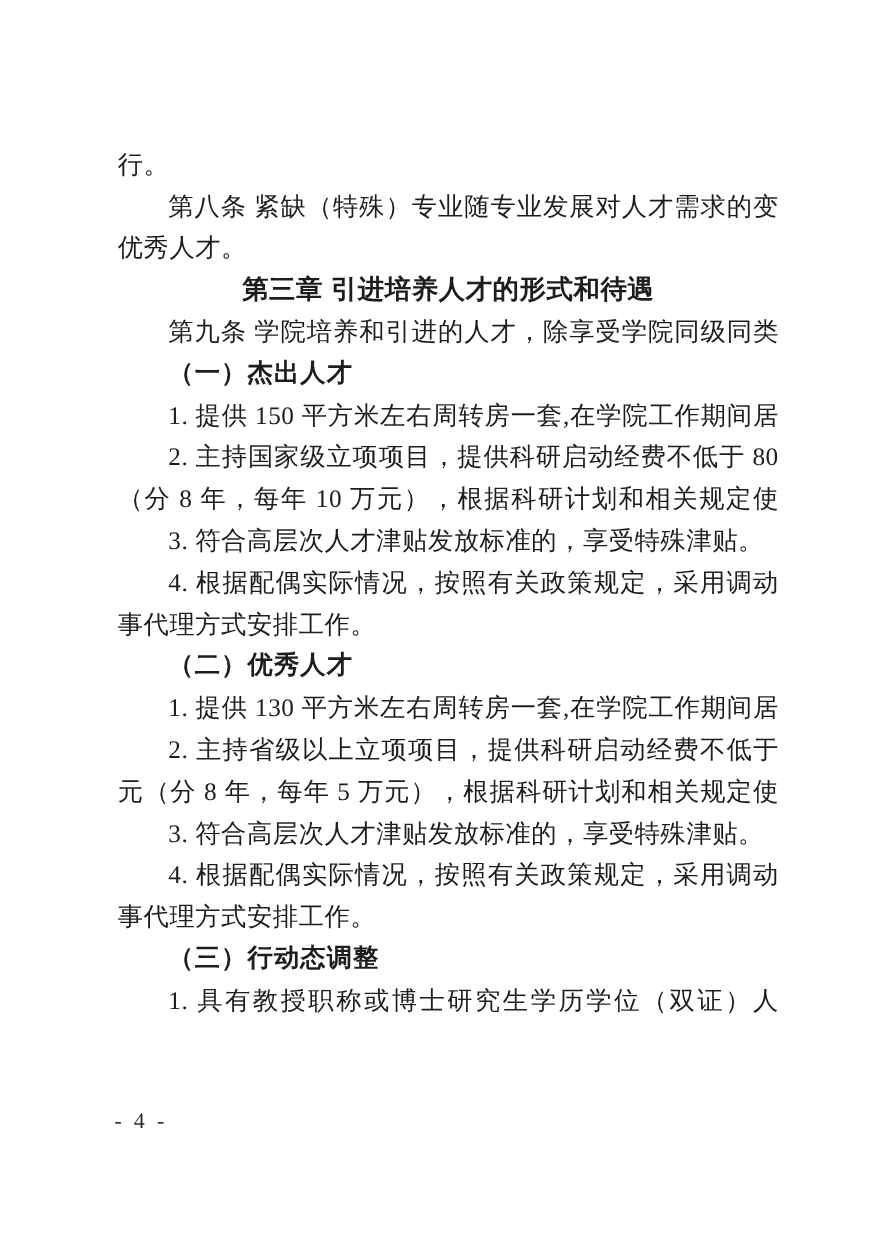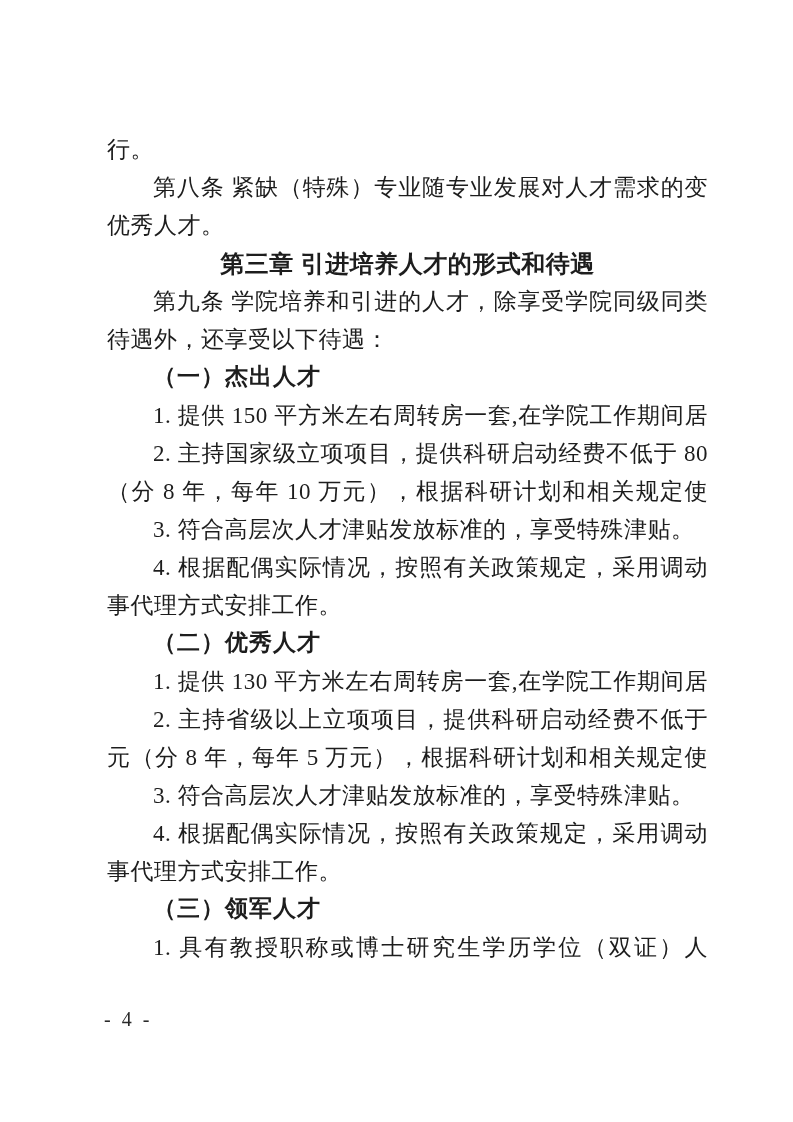--- a/index.html
+++ b/index.html
@@ -58,32 +58,31 @@
 </head>
 <body>
 
 <div class="page">
   <div class="content">
       <div class="line body">行。</div>
       <div class="line body fill indent">第八条 紧缺（特殊）专业随专业发展对人才需求的变化进</div>
       <div class="line body">优秀人才。</div>
       <div class="line heading">第三章 引进培养人才的形式和待遇</div>
       <div class="line body fill indent">第九条 学院培养和引进的人才，除享受学院同级同类人员</div>
-      <div class="line body">待遇外，还享受以下待遇：</div>
       <div class="line subheading indent">（一）杰出人才</div>
       <div class="line body fill indent">1. 提供 150 平方米左右周转房一套,在学院工作期间居住；</div>
       <div class="line body fill indent">2. 主持国家级立项项目，提供科研启动经费不低于 80 万元</div>
       <div class="line body fill">（分 8 年，每年 10 万元），根据科研计划和相关规定使用。</div>
       <div class="line body indent">3. 符合高层次人才津贴发放标准的，享受特殊津贴。</div>
       <div class="line body fill indent">4. 根据配偶实际情况，按照有关政策规定，采用调动或人</div>
       <div class="line body">事代理方式安排工作。</div>
       <div class="line subheading indent">（二）优秀人才</div>
       <div class="line body fill indent">1. 提供 130 平方米左右周转房一套,在学院工作期间居住。</div>
       <div class="line body fill indent">2. 主持省级以上立项项目，提供科研启动经费不低于 40 万</div>
       <div class="line body fill">元（分 8 年，每年 5 万元），根据科研计划和相关规定使用。</div>
       <div class="line body indent">3. 符合高层次人才津贴发放标准的，享受特殊津贴。</div>
       <div class="line body fill indent">4. 根据配偶实际情况，按照有关政策规定，采用调动或人</div>
       <div class="line body">事代理方式安排工作。</div>
-      <div class="line subheading indent">（三）领军人才</div>
+      <div class="line subheading indent">（三）行动态调整</div>
       <div class="line body fill indent">1. 具有教授职称或博士研究生学历学位（双证）人员，一</div>
     </div>
   <div class="page-number">- 4 -</div>
 </div>
 
 </body></html>

